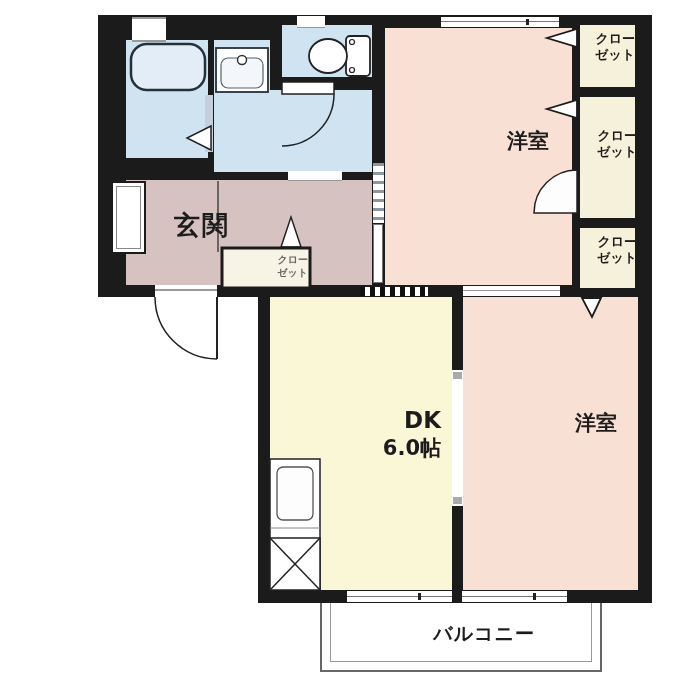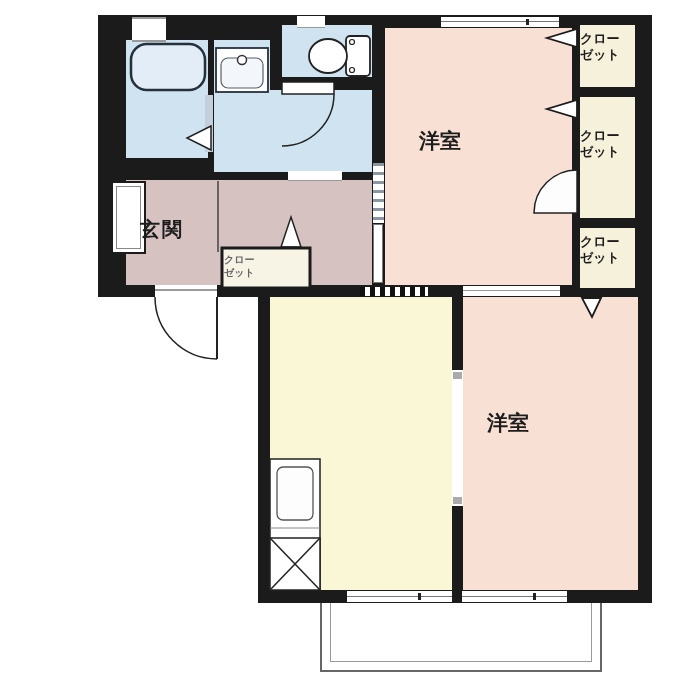--- a/index.html
+++ b/index.html
@@ -1,19 +1,19 @@
 <!DOCTYPE html>
 <html><head>
 <meta charset="utf-8">
 <style>
   html,body{margin:0;padding:0;background:#fff;}
   #canvas{position:relative;width:700px;height:700px;background:#fff;overflow:hidden;
           font-family:"DejaVu Sans","Liberation Sans",sans-serif;}
   .abs{position:absolute;}
-  .lbl{position:absolute;color:#1c1c1c;font-weight:bold;text-align:left;white-space:nowrap;}
+  .lbl{position:absolute;color:#1c1c1c;font-weight:bold;text-align:right;white-space:nowrap;}
   .tiny{color:#555;}
   svg{position:absolute;left:0;top:0;}
 </style>
 </head>
 <body>
 
 <div id="canvas">
 
   <div class="abs" style="left:98px;top:15px;width:554px;height:282px;background:#1b1b1b;"></div>
   <div class="abs" style="left:258px;top:285px;width:394px;height:318px;background:#1b1b1b;"></div>
@@ -96,31 +96,36 @@
     <rect x="222" y="248" width="88" height="40" fill="#f7f4e6" stroke="#1b1b1b" stroke-width="3"></rect>
 
     <rect x="270" y="459" width="50" height="131" fill="#fff" stroke="#222" stroke-width="1.5"></rect>
     <rect x="277" y="467" width="36" height="53" rx="6" fill="#fdfdfd" stroke="#555" stroke-width="1.3"></rect>
     <line x1="270" y1="528" x2="320" y2="528" stroke="#888" stroke-width="1"></line>
     <rect x="270" y="538" width="50" height="52" fill="#fff" stroke="#222" stroke-width="1.5"></rect>
     <line x1="270" y1="538" x2="320" y2="590" stroke="#222" stroke-width="1.5"></line>
     <line x1="320" y1="538" x2="270" y2="590" stroke="#222" stroke-width="1.5"></line>
   </svg>
 
-  <div class="lbl" style="left:140px;top:216px;width:90px;font-size:20px;letter-spacing:2px;">玄関</div>
+  <div class="lbl" style="left:140px;top:208px;width:90px;font-size:26px;letter-spacing:2px;">玄関</div>
 
   <div class="lbl" style="left:419px;top:128px;width:130px;font-size:21px;line-height:1.25;">
     <div>洋室</div>
   </div>
 
+  <div class="lbl" style="left:306px;top:406px;width:135px;font-size:21px;line-height:1.25;">
+    <div style="font-size:23px;">DK</div>
+    <div>6.0帖</div>
+  </div>
 
   <div class="lbl" style="left:487px;top:410px;width:130px;font-size:21px;line-height:1.25;">
     <div>洋室</div>
   </div>
 
+  <div class="lbl" style="left:390px;top:621px;width:145px;font-size:19px;letter-spacing:1px;">バルコニー</div>
 
   <div class="lbl" style="left:580px;top:31px;width:55px;font-size:13px;line-height:1.2;">
     <div>クロー</div>
     <div>ゼット</div>
   </div>
   <div class="lbl" style="left:580px;top:128px;width:57px;font-size:13px;line-height:1.2;">
     <div>クロー</div>
     <div>ゼット</div>
   </div>
   <div class="lbl" style="left:580px;top:234px;width:57px;font-size:13px;line-height:1.2;">

